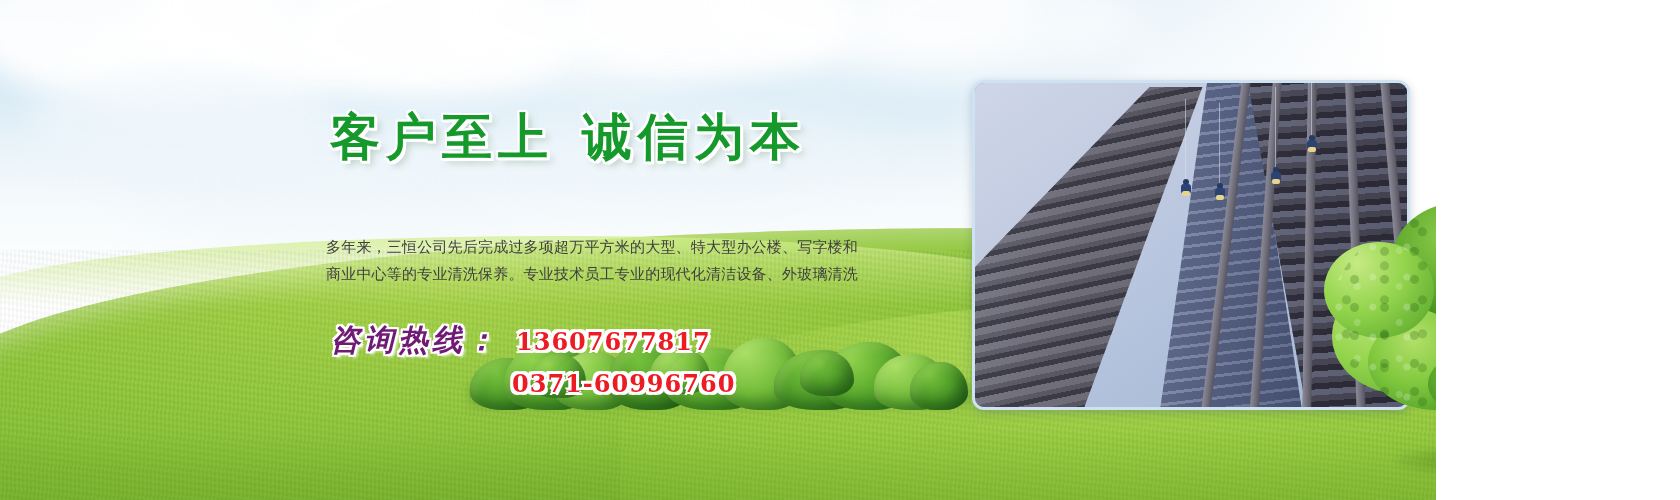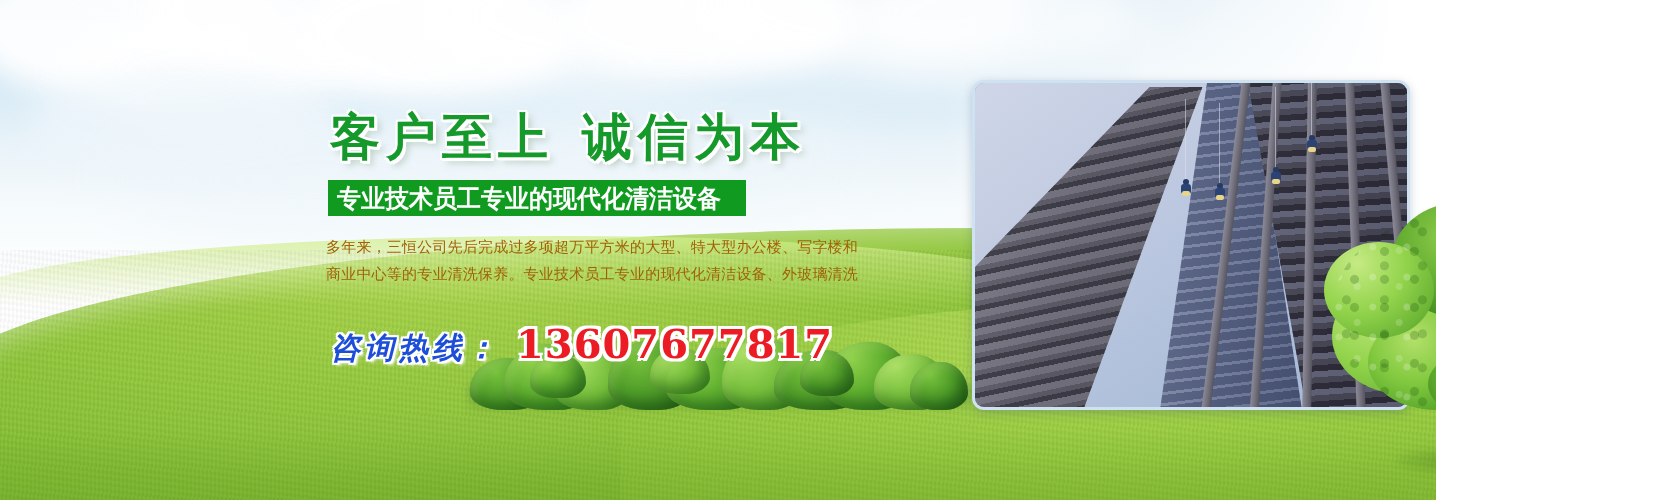--- a/index.html
+++ b/index.html
@@ -123,42 +123,42 @@
     transform-origin:left center;
   }
 
   
   .para{
     position:absolute; left:326px; top:234px;
     width:580px;
     font-family:"DejaVu Sans","Liberation Sans",sans-serif;
     font-size:15px;
     line-height:27px;
-    color:#a16207;
+    color:#404040;
     letter-spacing:.2px;
   }
   .para p{ white-space:nowrap; }
 
   
   .phone-wrap{ position:absolute; left:330px; top:320px; }
   .phone-row{ display:flex; align-items:baseline; white-space:nowrap; }
   .phone-label{
     font-family:"DejaVu Serif","Liberation Serif",serif;
     font-weight:bold; font-style:italic;
     font-size:30px; letter-spacing:4px;
-    color:#1d4ed8;
+    color:#701a75;
     text-shadow:
       2px 0 0 #fff,-2px 0 0 #fff,0 2px 0 #fff,0 -2px 0 #fff,
       2px 2px 0 #fff,-2px 2px 0 #fff,2px -2px 0 #fff,-2px -2px 0 #fff,
       3px 3px 3px rgba(255,255,255,.9);
   }
   .phone-num{
     font-family:"DejaVu Serif","Liberation Serif",serif;
     font-weight:bold;
-    font-size:40px;
+    font-size:24px;
     letter-spacing:1px;
     color:#ec1c24;
     margin-left:16px;
     text-shadow:
       2px 0 0 #fff,-2px 0 0 #fff,0 2px 0 #fff,0 -2px 0 #fff,
       2px 2px 0 #fff,-2px 2px 0 #fff,2px -2px 0 #fff,-2px -2px 0 #fff,
       3px 3px 0 #fff,-3px 3px 0 #fff,3px -3px 0 #fff,-3px -3px 0 #fff;
   }
   .phone-row.second{ margin-top:8px; padding-left:166px; }
 
@@ -370,29 +370,29 @@
     <div class="canopy" style="left:216px; top:78px;  width:112px; height:102px;"></div>
     <div class="canopy dk" style="left:106px; top:150px; width:120px; height:72px;"></div>
     <div class="canopy lt" style="left:120px; top:68px;  width:120px; height:104px;"></div>
     <div class="canopy-tex" style="left:10px;top:10px;width:310px;height:210px;border-radius:48%;"></div>
   </div>
 
   <div class="headline">
     <span>客户至上</span><span class="gapword">诚信为本</span>
   </div>
 
-  <div class="subbar">
-    <span>专业技术员工专业的现代化清洁设备</span>
-  </div>
 
   <div class="para">
     <p>多年来，三恒公司先后完成过多项超万平方米的大型、特大型办公楼、写字楼和</p>
     <p>商业中心等的专业清洗保养。专业技术员工专业的现代化清洁设备、外玻璃清洗</p>
   </div>
 
   <div class="phone-wrap">
     <div class="phone-row">
       <span class="phone-label">咨询热线：</span>
       <span class="phone-num">13607677817</span>
     </div>
+    <div class="phone-row second">
+      <span class="phone-num">0371-60996760</span>
+    </div>
   </div>
 
 </div>
 
 </body></html>

